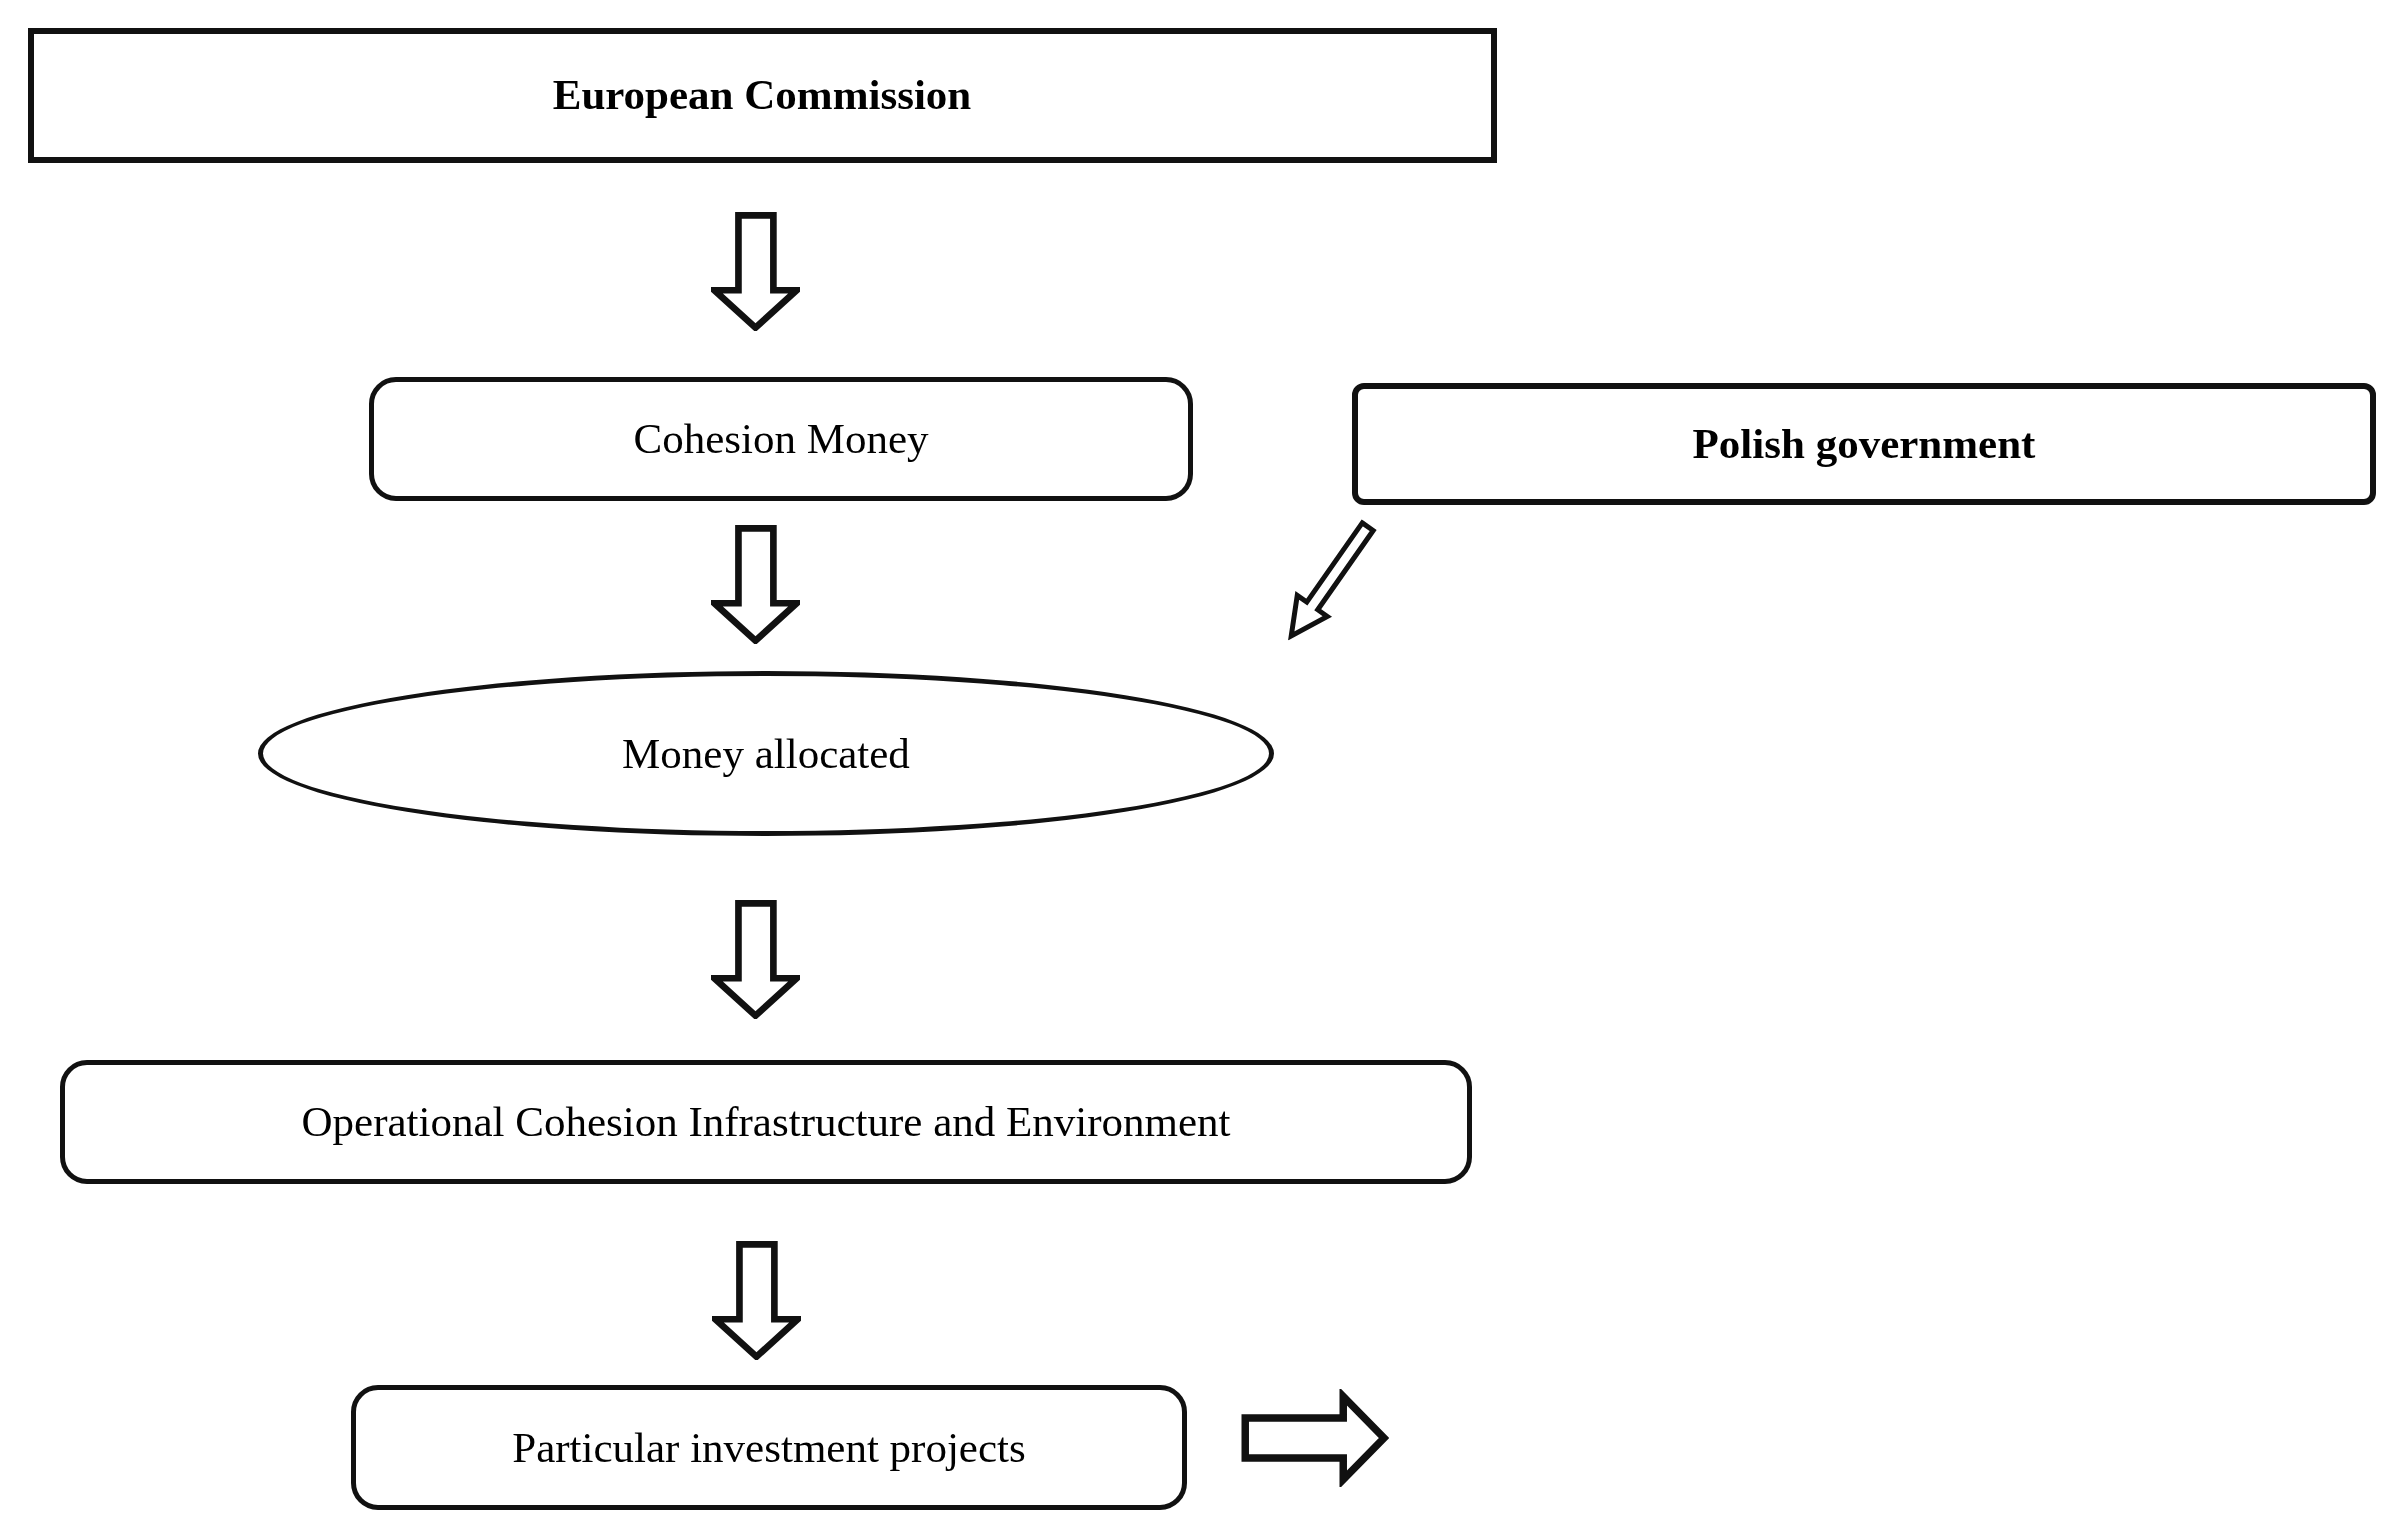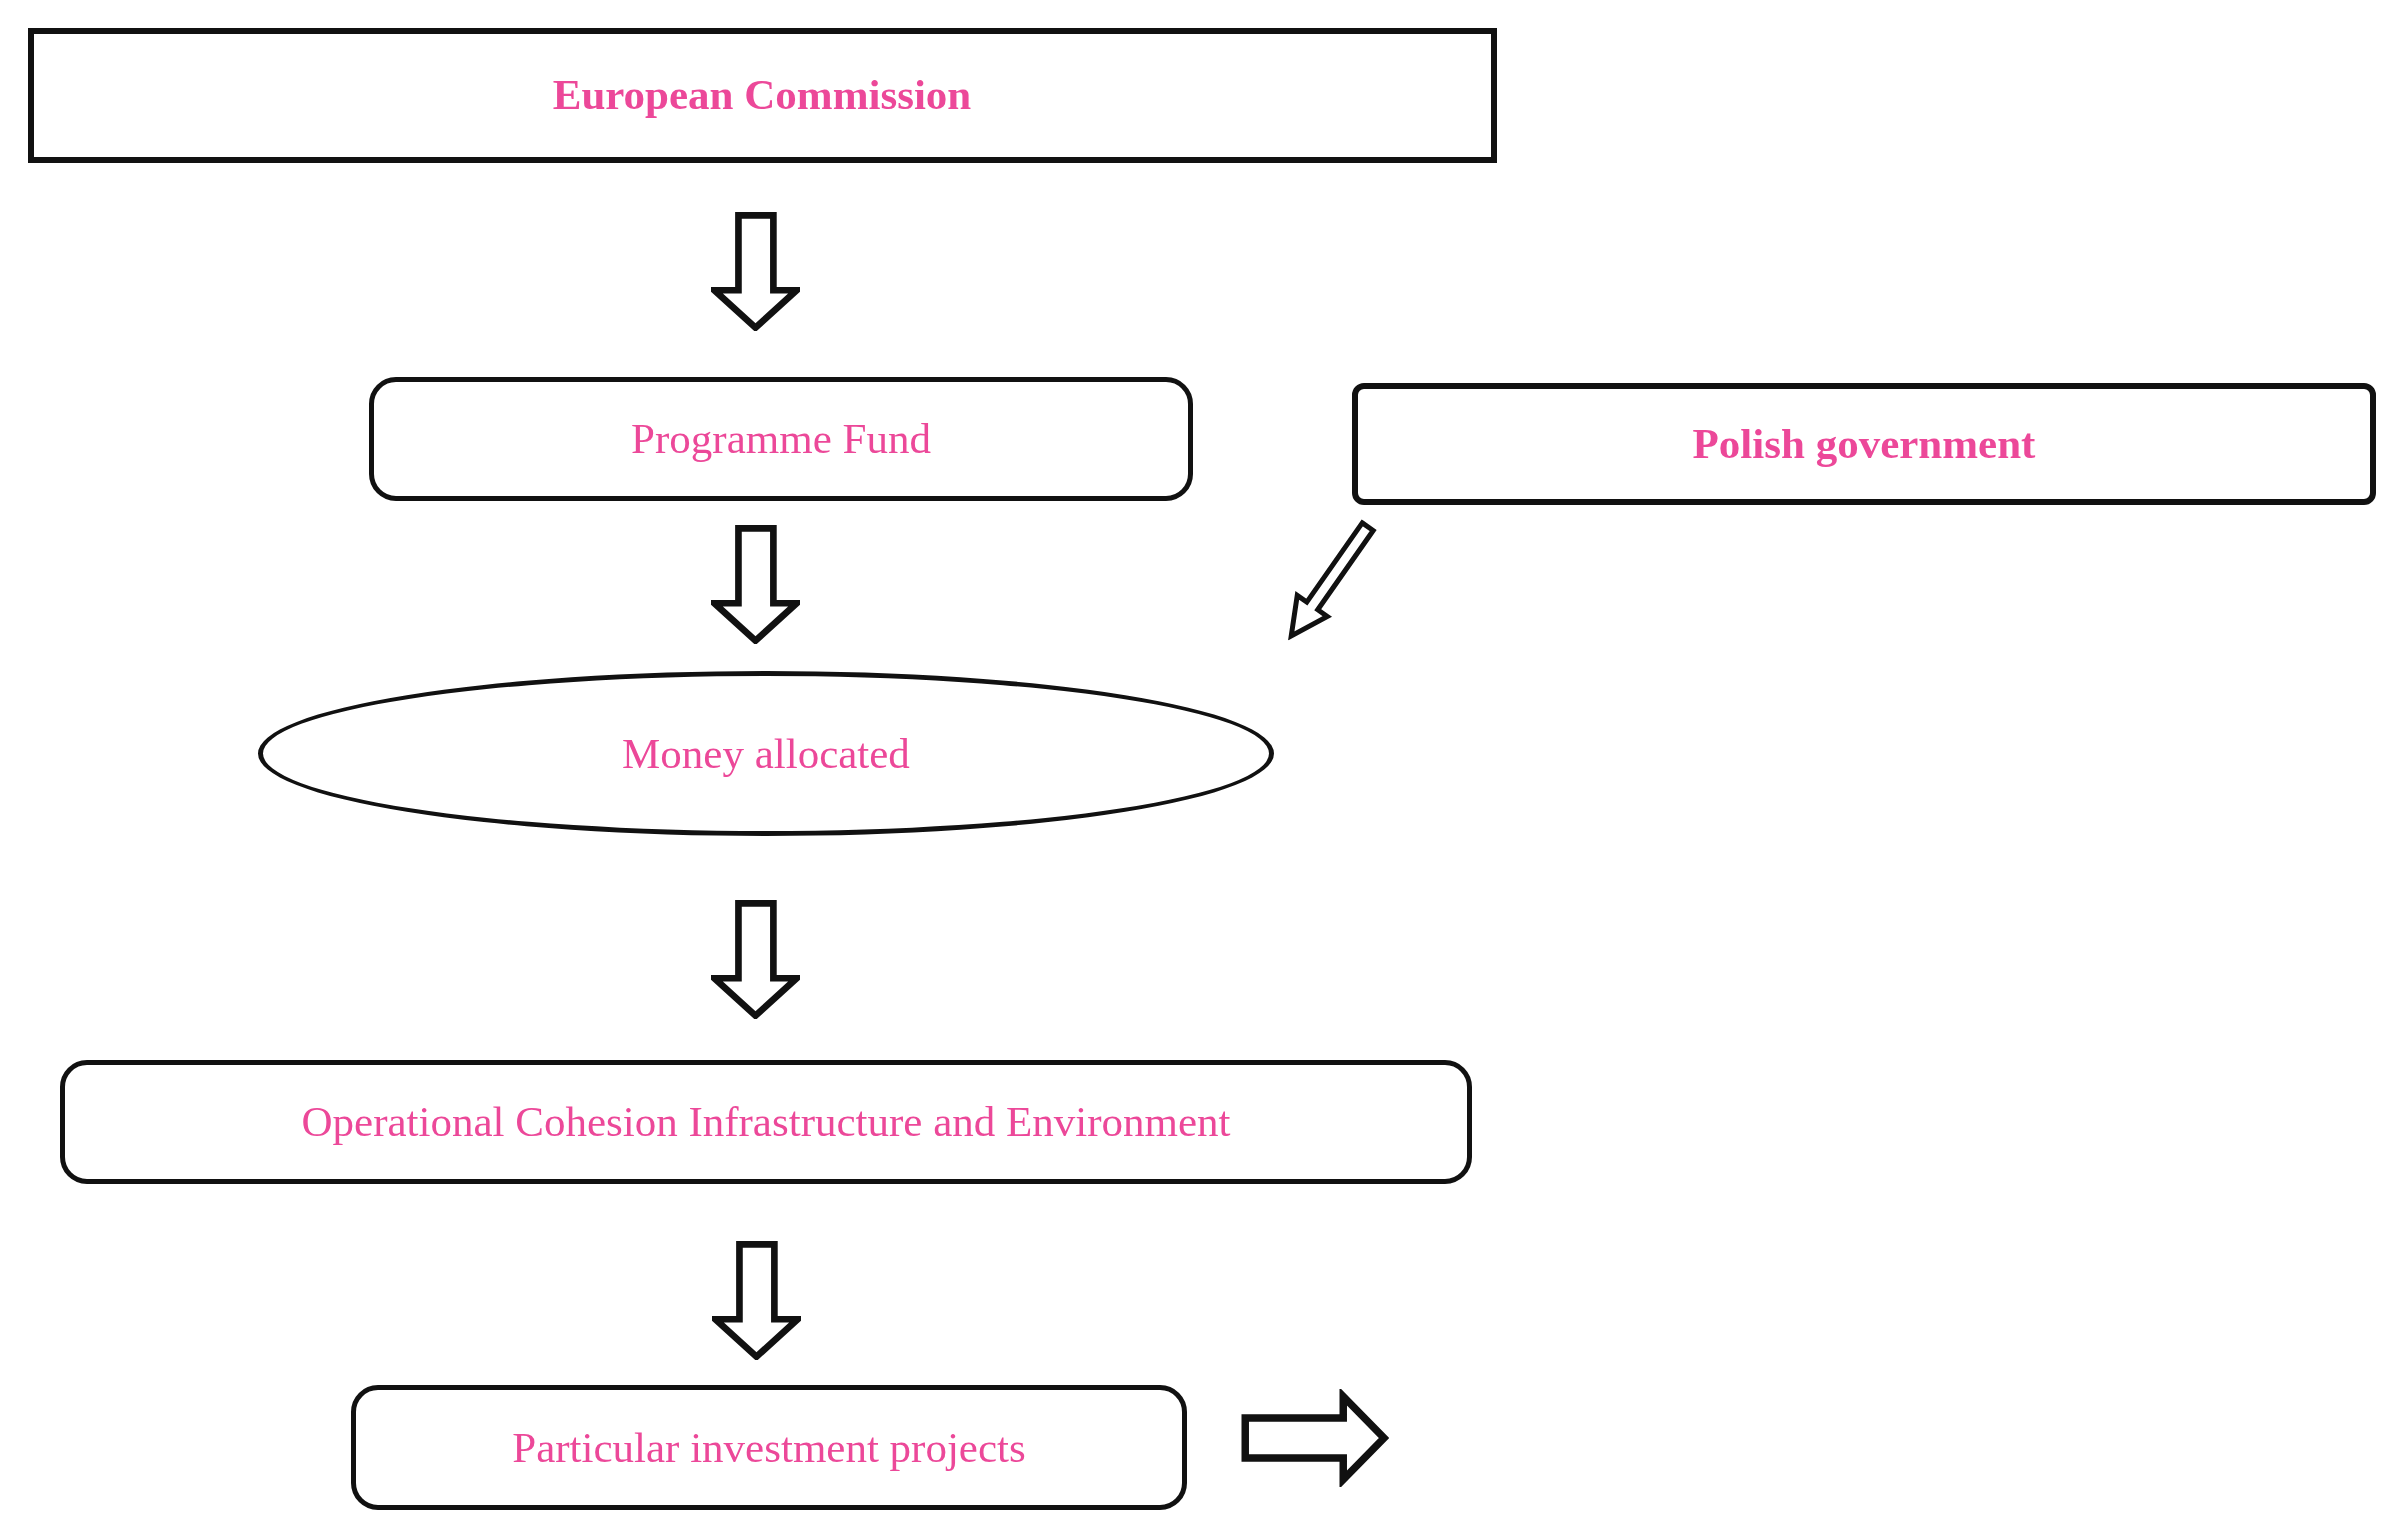--- a/index.html
+++ b/index.html
@@ -6,21 +6,21 @@
     margin: 0;
     padding: 0;
     background: #ffffff;
   }
   .canvas {
     position: relative;
     width: 2401px;
     height: 1539px;
     background: #ffffff;
     font-family: "Liberation Serif", "DejaVu Serif", serif;
-    color: #ec4899;
+    color: #000000;
     overflow: hidden;
   }
   .node {
     position: absolute;
     box-sizing: border-box;
     background: #ffffff;
     border: 6.7px solid #111111;
     display: flex;
     align-items: center;
     justify-content: center;
@@ -63,21 +63,21 @@
 
   <div class="node bold" id="ec-box">
     <span>European Commission</span>
   </div>
 
   <svg class="arr" id="arrow-1" viewBox="0 0 107 143">
     <path d="M33 4 H75 V94 H103 L53.5 139 L4 94 H33 Z" fill="#ffffff" stroke="#111111" stroke-width="8" stroke-linejoin="miter"></path>
   </svg>
 
   <div class="node rounded" id="cf-box">
-    <span>Programme Fund</span>
+    <span>Cohesion Money</span>
   </div>
 
   <div class="node bold" id="pg-box">
     <span>Polish government</span>
   </div>
 
   <svg class="arr" id="arrow-diag" viewBox="0 0 60 170">
     <path d="M22 4 H38 V120 H52 L30 164 L8 120 H22 Z" fill="#ffffff" stroke="#111111" stroke-width="6" stroke-linejoin="miter"></path>
   </svg>
 

